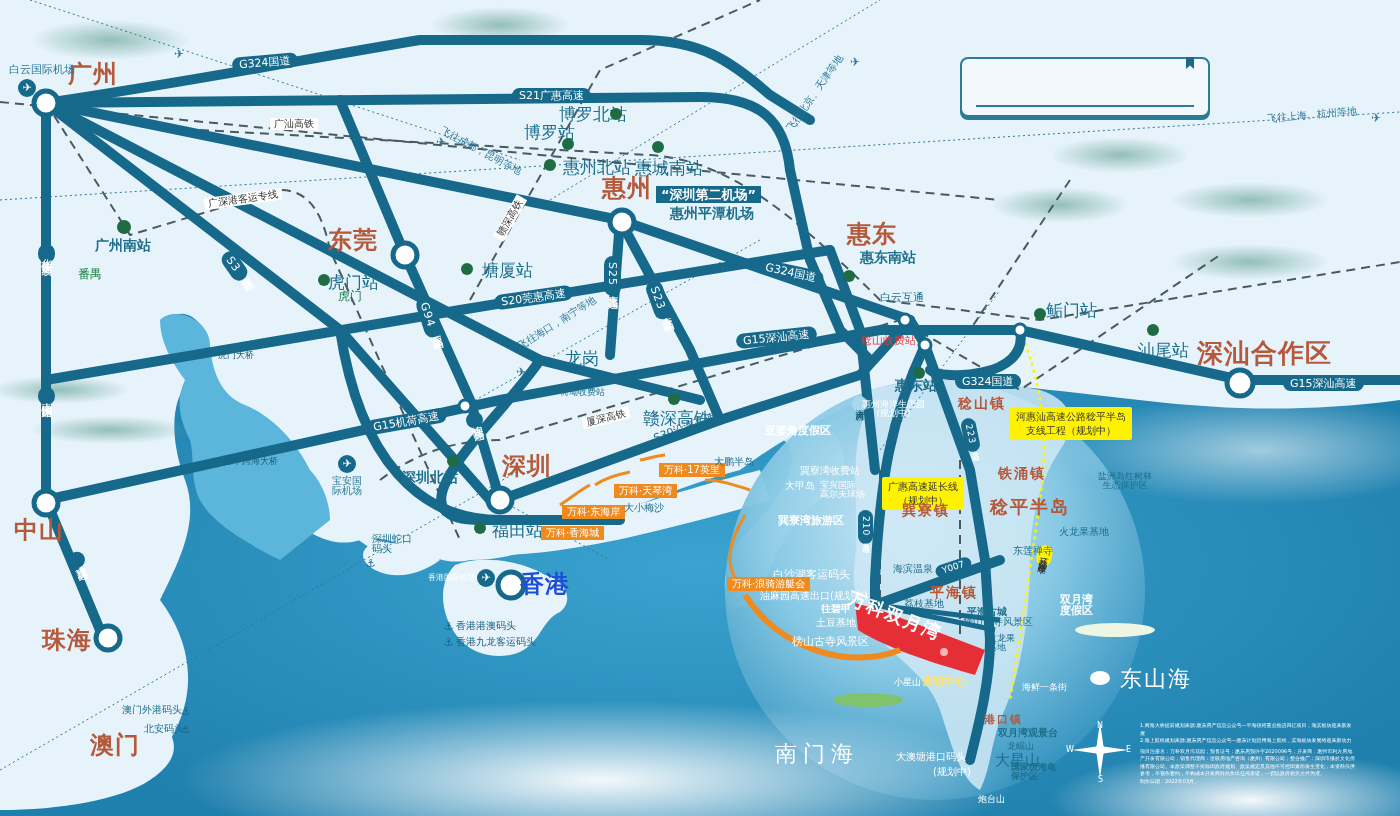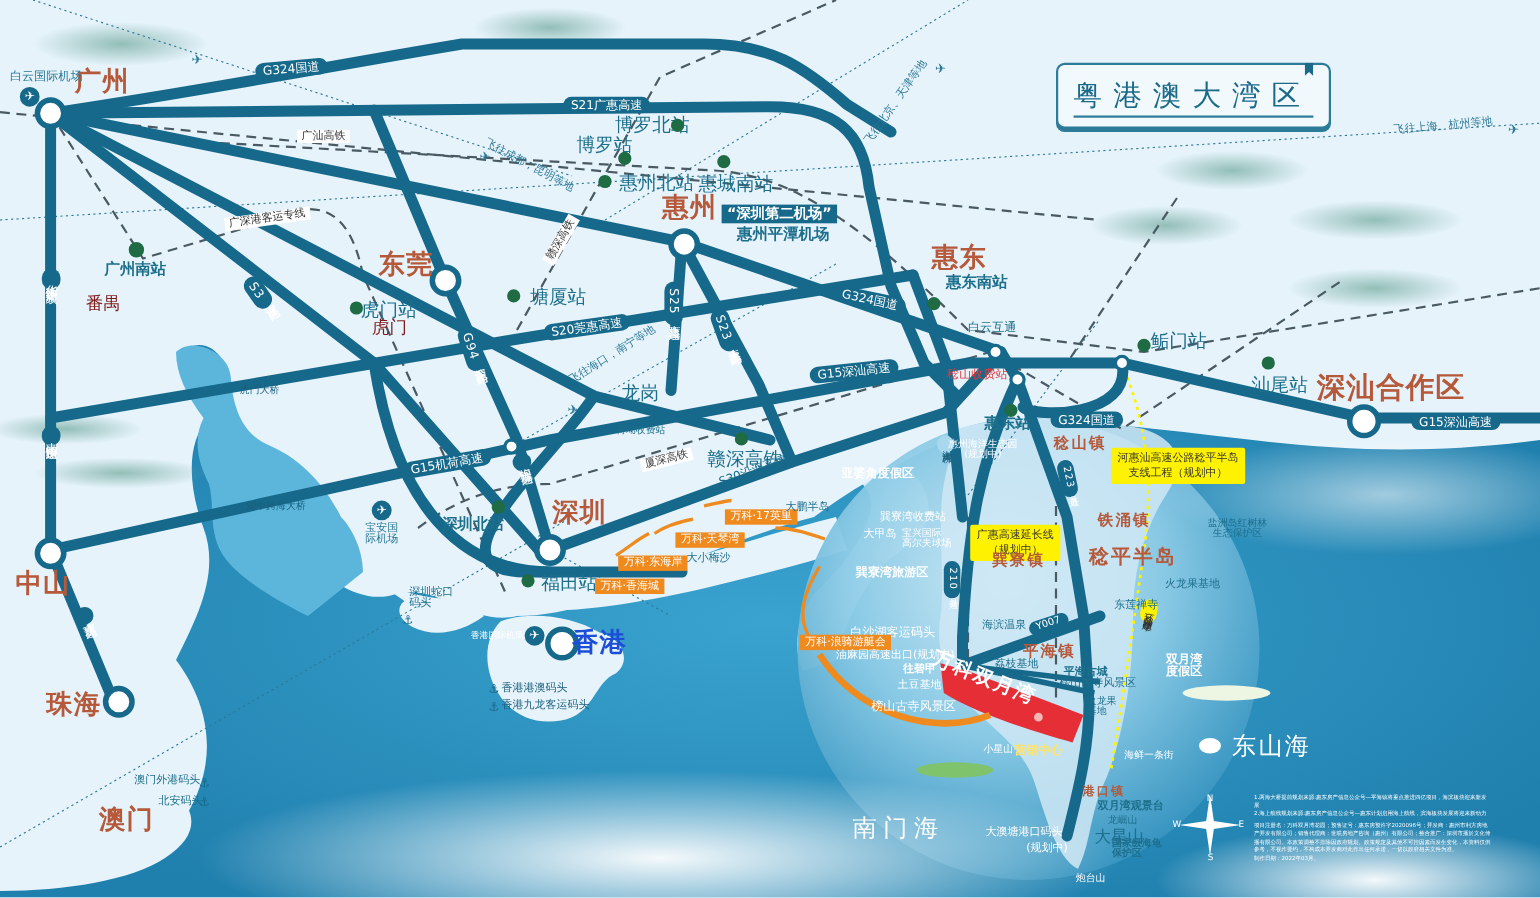--- a/index.html
+++ b/index.html
@@ -1,21 +1,21 @@
 <!DOCTYPE html>
 <html><head>
 <meta charset="utf-8">
 <style>
   html, body { margin:0; padding:0; }
   body { width:1400px; height:816px; overflow:hidden; background:#e6f3fb; font-family:"DejaVu Sans", sans-serif; }
   #map { position:relative; width:1400px; height:816px; }
   svg { position:absolute; left:0; top:0; }
   .lbl { position:absolute; white-space:nowrap; line-height:1; }
   .city { color:#b5593a; font-weight:bold; font-size:24px; letter-spacing:1px; }
-  .city-sm { color:#7f1d1d; font-size:16px; }
+  .city-sm { color:#15803d; font-size:12px; }
   .stn { color:#1d6f8c; font-size:17px; }
   .stn-b { color:#1d6f8c; font-size:14px; font-weight:bold; }
   .rd { color:#fff; font-size:11px; background:#16698a; border-radius:9px; padding:2px 7px; }
   .rdv { color:#fff; font-size:11px; background:#16698a; border-radius:9px; padding:6px 3px; writing-mode:vertical-rl; letter-spacing:1px; }
   .rail { color:#333; font-size:10px; background:#fff; padding:1px 4px; }
   .fly { color:#2b7896; font-size:10px; }
   .orange { color:#fff; font-size:10px; background:#ef8a1f; padding:2px 5px; }
   .yellow { color:#333; font-size:10px; background:#fff200; padding:3px 6px; text-align:center; line-height:1.35; border-radius:2px; }
   .town { color:#b5593a; font-weight:bold; font-size:14px; letter-spacing:2px; }
   .wlbl { color:#fff; font-size:10px; }
@@ -167,27 +167,26 @@
     <polygon points="1072,750 1100,746 1128,750 1100,754"></polygon>
     <circle cx="1100" cy="750" r="5"></circle>
   </g>
 
   <ellipse cx="868" cy="700" rx="35" ry="7" fill="#7fc46d"></ellipse>
   <ellipse cx="1115" cy="630" rx="40" ry="7" fill="#ecf6e2"></ellipse>
   <ellipse cx="1100" cy="678" rx="10" ry="7" fill="#fff"></ellipse>
 </svg>
 
 <div class="title-box">
-  <span>粤港澳大湾区</span>
   <div class="ul"></div>
   <div class="bookmark"></div>
 </div>
 
 <div class="lbl city" style="left:68px;top:62px;">广州</div>
-<div class="lbl city" style="left:344px;top:228px;">东莞</div>
+<div class="lbl city" style="left:328px;top:228px;">东莞</div>
 <div class="lbl city" style="left:602px;top:176px;">惠州</div>
 <div class="lbl city" style="left:847px;top:222px;">惠东</div>
 <div class="lbl city" style="left:502px;top:454px;">深圳</div>
 <div class="lbl city" style="left:520px;top:572px;color:#1d4ed8;">香港</div>
 <div class="lbl city" style="left:14px;top:518px;">中山</div>
 <div class="lbl city" style="left:42px;top:628px;">珠海</div>
 <div class="lbl city" style="left:90px;top:733px;">澳门</div>
 <div class="lbl city" style="left:1197px;top:340px;font-size:26px;">深汕合作区</div>
 
 <div class="lbl city-sm" style="left:78px;top:268px;">番禺</div>

